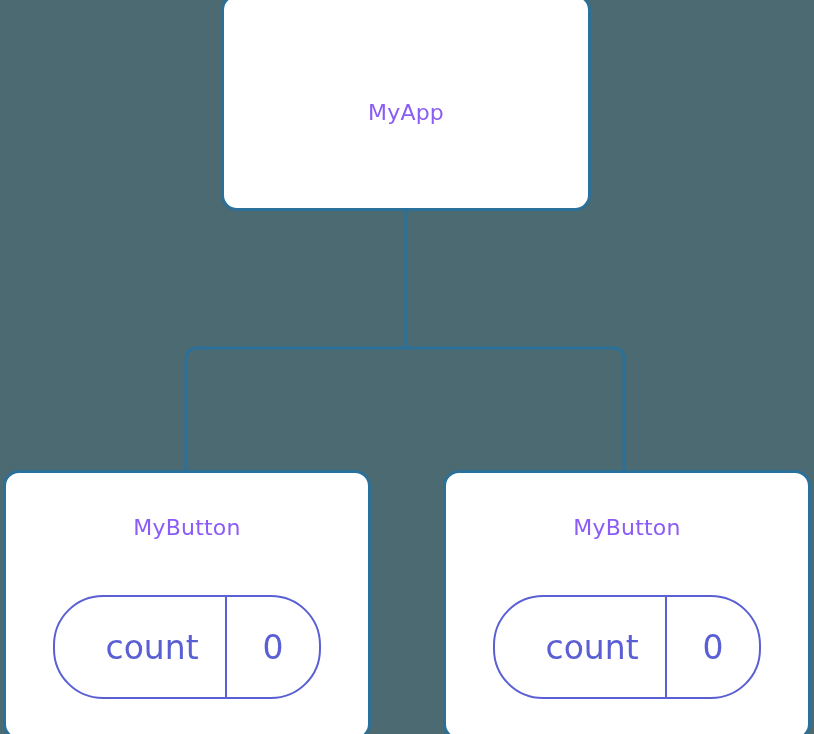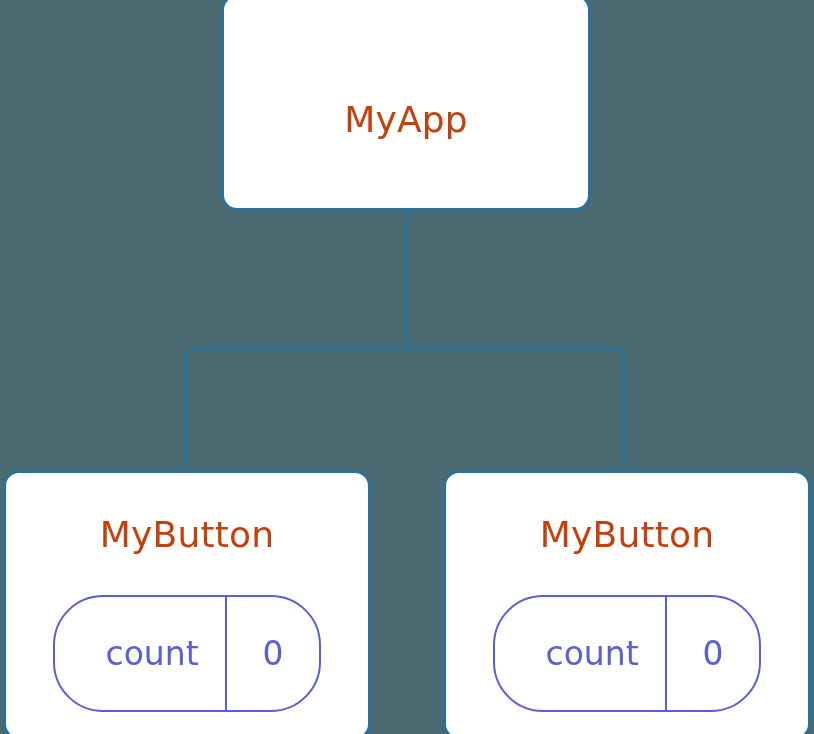--- a/index.html
+++ b/index.html
@@ -36,22 +36,22 @@
   .node {
     position: absolute;
     background: #ffffff;
     border: 3px solid #2a7099;
     border-radius: 14px;
     box-sizing: border-box;
   }
 
   .node-title {
     text-align: center;
-    color: #c2410c;
-    font-size: 36px;
+    color: #8b5cf6;
+    font-size: 22px;
     line-height: 1;
     font-weight: 400;
     letter-spacing: 0.2px;
     white-space: nowrap;
   }
 
   
   #node-root {
     left: 221px;
     top: -6px;
@@ -81,21 +81,21 @@
     margin-top: 44px;
   }
 
   
   .state-pill {
     position: absolute;
     left: 50%;
     transform: translateX(-50%);
     top: 122px;
     width: 268px;
-    height: 117px;
+    height: 104px;
     border: 2px solid #5a60d4;
     border-radius: 50px;
     box-sizing: border-box;
     display: flex;
     align-items: stretch;
     background: #ffffff;
   }
 
   .pill-key {
     flex: 0 0 65.2%;

